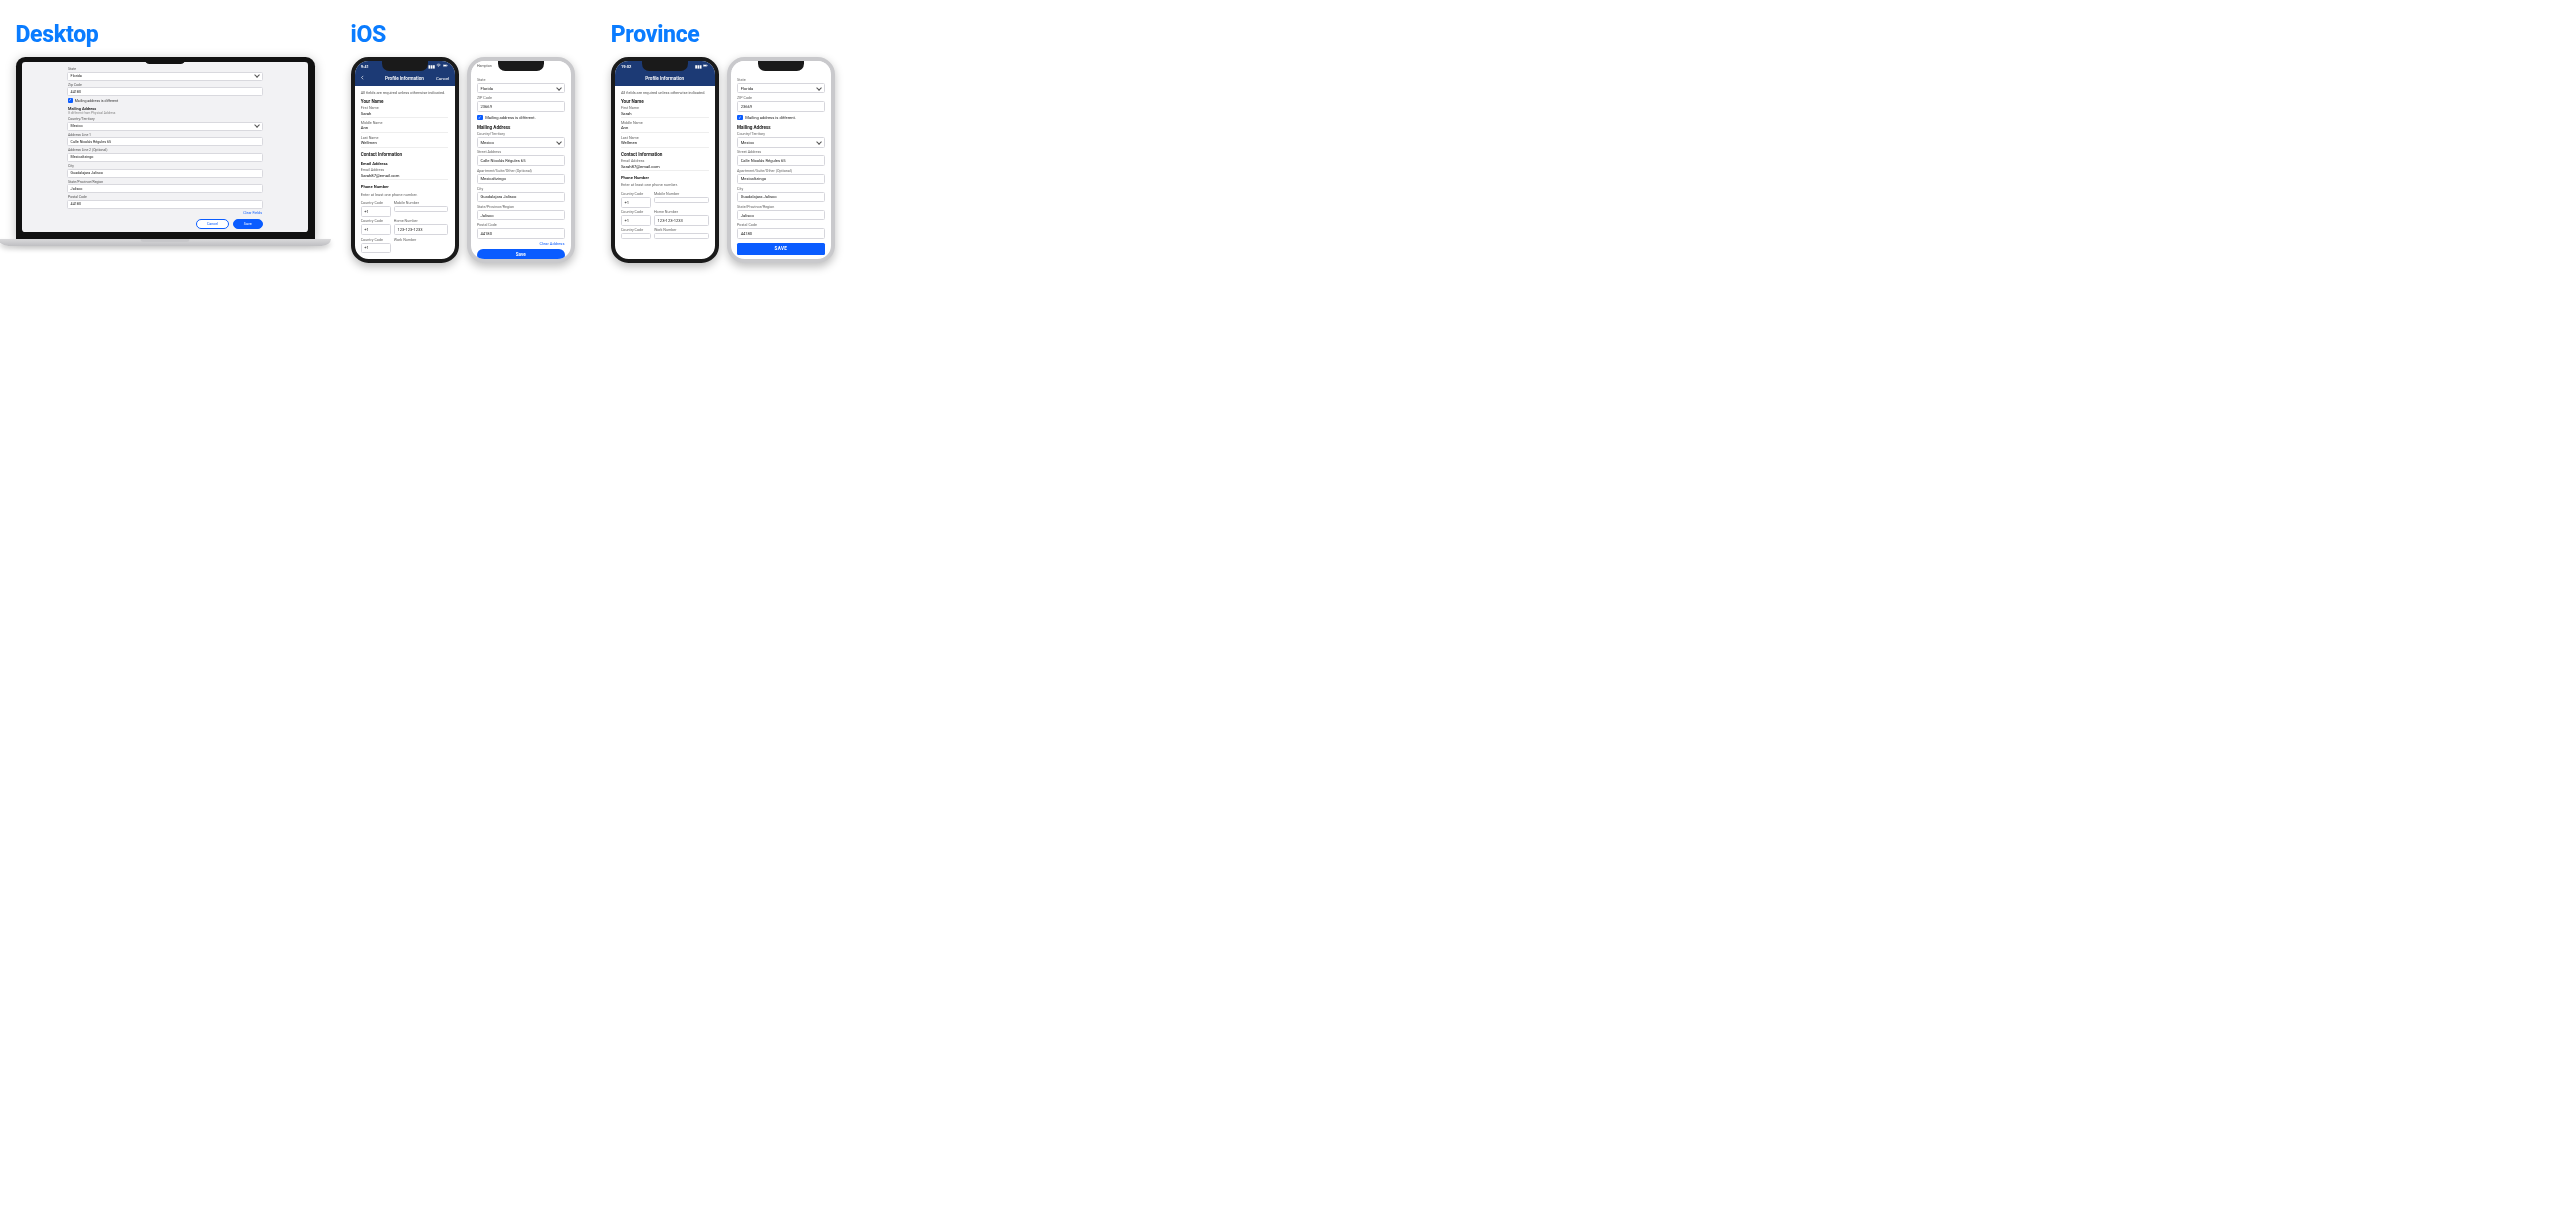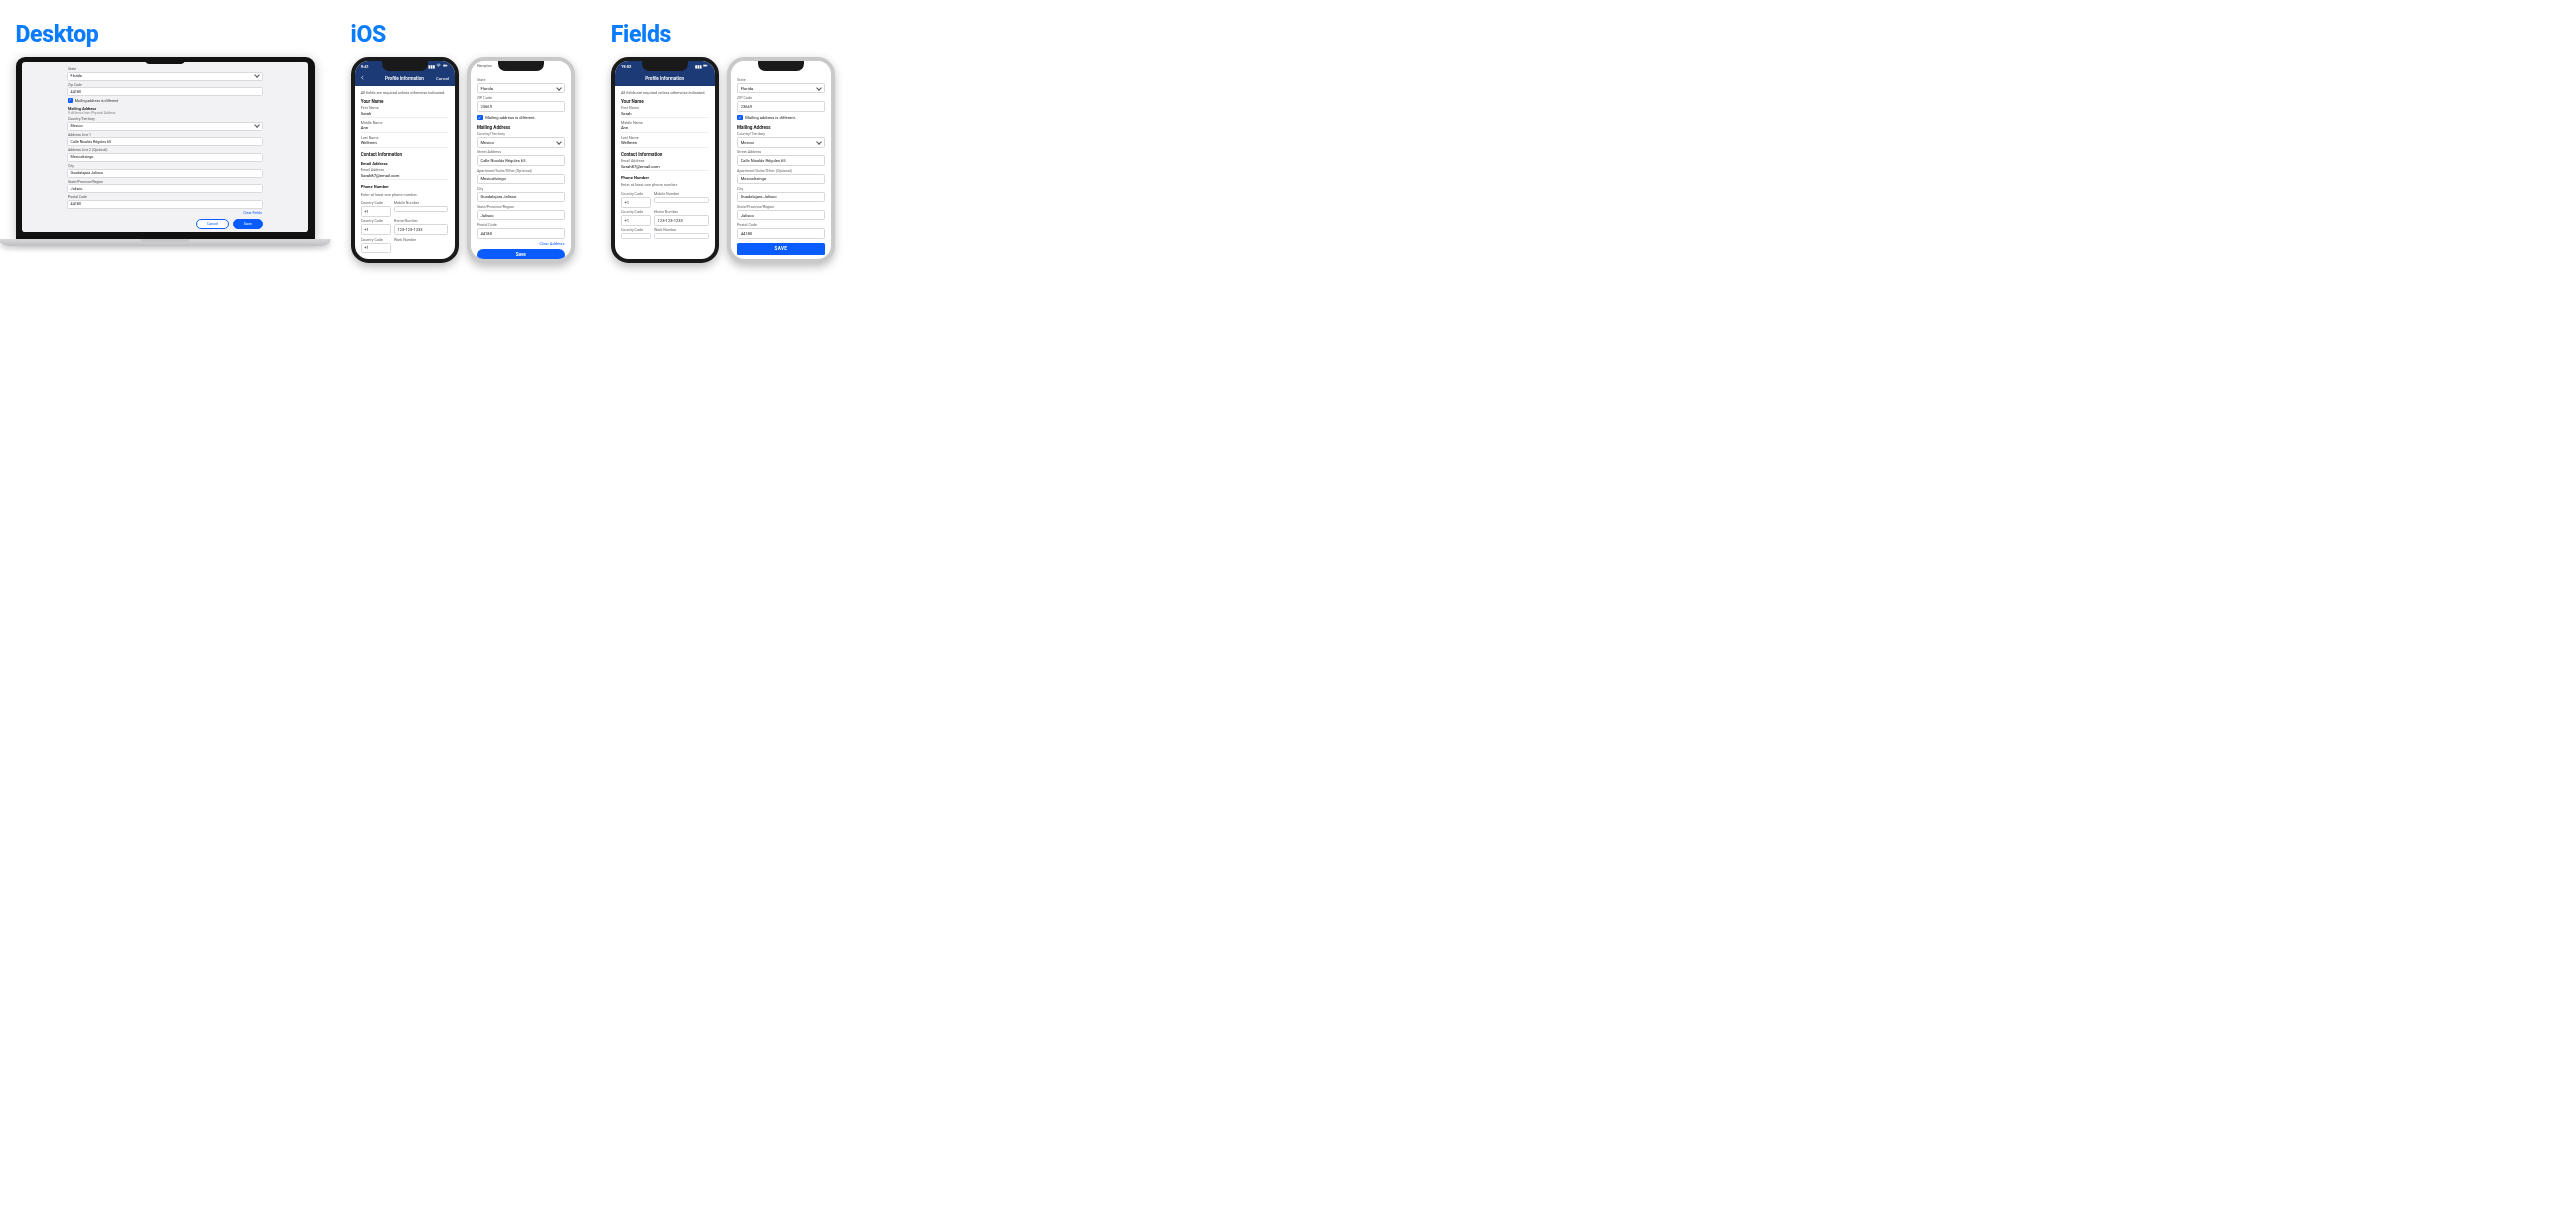--- a/index.html
+++ b/index.html
@@ -315,21 +315,21 @@
 
           <div class="p-link">Clear Address</div>
           <div class="p-btn">Save</div>
         </div>
       </div>
 
     </div>
   </div>
 
   <div class="section">
-    <div class="platform-title">Fields</div>
+    <div class="platform-title">Province</div>
     <div class="phones">
 
       <div class="phone">
         <div class="notch"></div>
         <div class="statusbar dark">
           <span>19:02</span>
           <span class="status-icons">
             <span>▮▮▮</span>
             <span>
               <svg class="icon" viewBox="0 0 26 12">

